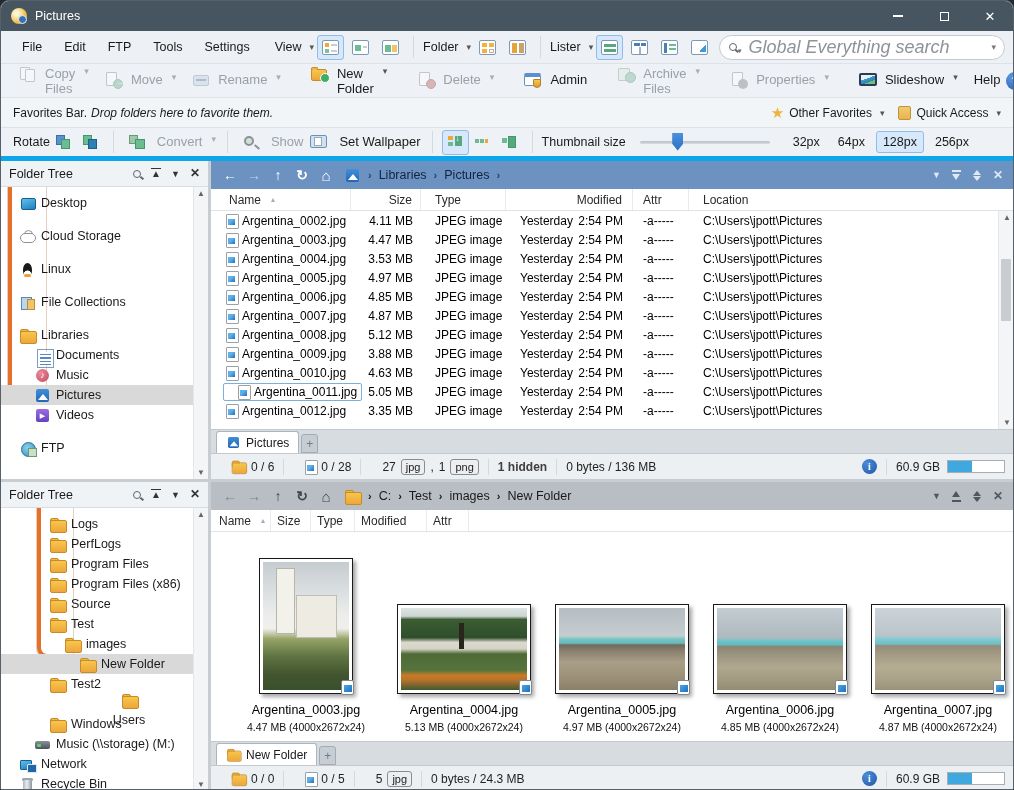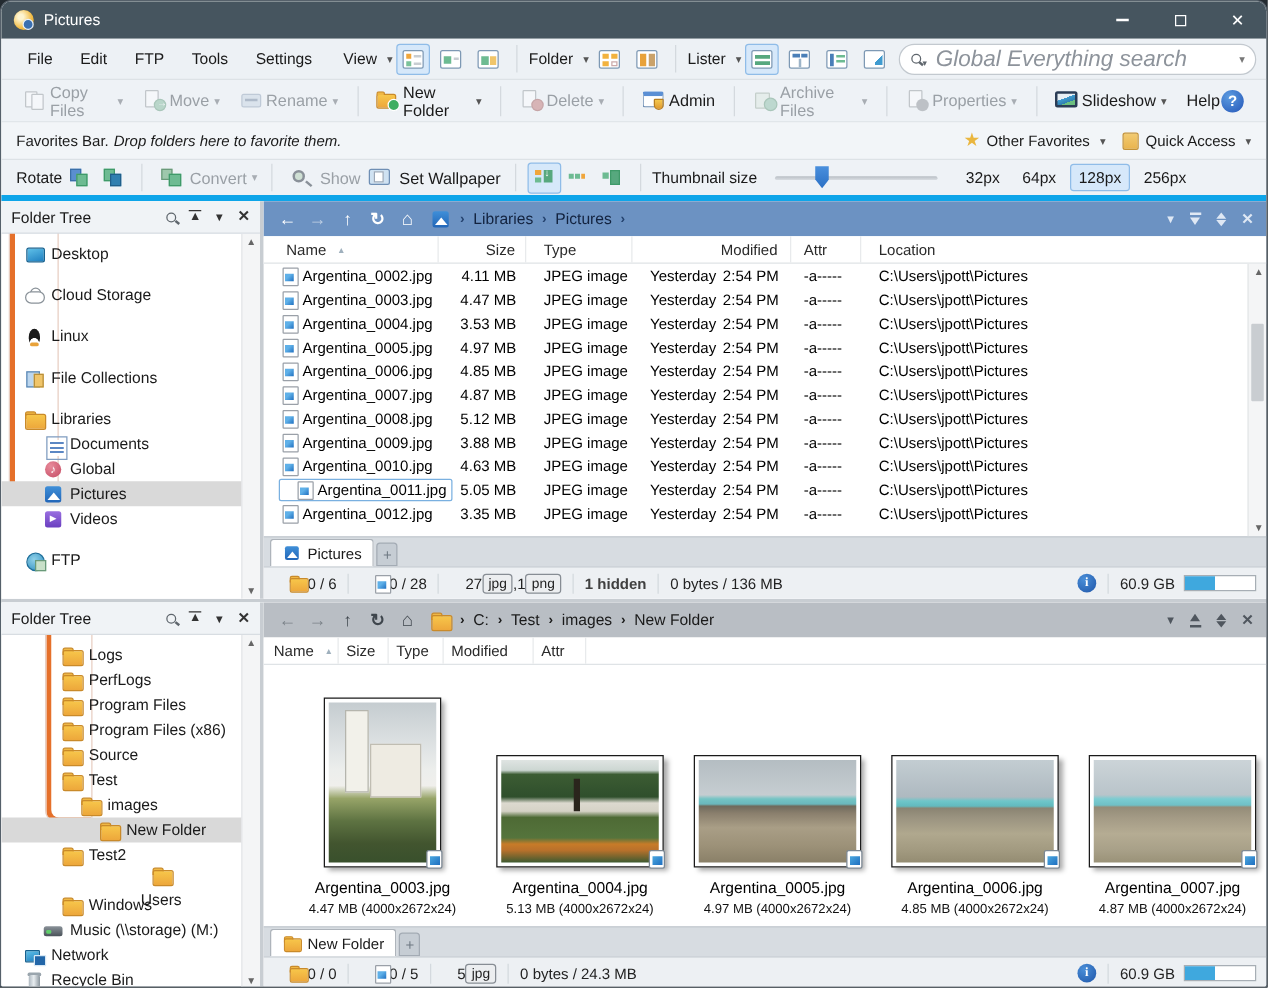--- a/index.html
+++ b/index.html
@@ -64,21 +64,21 @@
   .mag::after { content:""; position:absolute; width:4px; height:1.6px; background:#5f666d;
     right:-3.4px; bottom:-1.6px; transform:rotate(40deg); }
   .search-dd { font-size:7px; color:#5f666d; margin:7px 0 0 1px; }
   .searchbox input { border:none; outline:none; flex:1; margin-left:7px; font-family:"Liberation Sans",sans-serif;
     font-size:18px; color:#333; background:transparent; }
   .searchbox input::placeholder { font-style:italic; color:#8d939b; }
   .search-chev { color:#777; font-size:9px; }
 
   
   .toolbar2 { height:34px; background:#eef2f6; display:flex; align-items:center; padding:0 10px; border-bottom:1px solid #dde2e6; }
-  .tbtn { display:flex; align-items:center; gap:1px; padding:4px 8px; border-radius:3px; font-size:13px; color:#1a1a1a; }
+  .tbtn { display:flex; align-items:flex-start; gap:6px; padding:4px 8px; border-radius:3px; font-size:13px; color:#1a1a1a; }
   .tbtn.disabled { color:#9aa0a6; }
   .tbtn.disabled .ti { opacity:.45; filter:grayscale(35%); }
   .tbtn.push-right { margin-left:auto; }
   .ti { width:20px; height:17px; position:relative; flex:none; }
   .ti i { position:absolute; display:block; }
   .ti-copy-files i.a{left:1px;top:1px;width:10px;height:13px;background:#fff;border:1px solid #8a9199;border-radius:1px}
   .ti-copy-files i.b{left:6px;top:3px;width:10px;height:13px;background:#fff;border:1px solid #8a9199;border-radius:1px}
   .ti-move i.a{left:1px;top:0;width:11px;height:14px;background:#fff;border:1px solid #8a9199;border-radius:1px}
   .ti-move i.b{left:8px;top:7px;width:10px;height:10px;border-radius:50%;background:#62bd8c;border:1px solid #3f9a69}
   .ti-move i.b::after{content:"\2192";position:absolute;left:2px;top:-2px;color:#fff;font-size:8px}
@@ -258,21 +258,21 @@
   .b-attr { width:42px; padding-left:6px; }
 
   
   .tabbar { height:24px; background:#d7dce1; display:flex; align-items:flex-end; padding:2px 0 0 5px; border-top:1px solid #c3c9cf; }
   .tab { height:22px; background:#fff; border:1px solid #aeb4bb; border-bottom:none; border-radius:3px 3px 0 0;
     display:flex; align-items:center; gap:5px; padding:0 9px; font-size:12px; position:relative; z-index:2; }
   .tab-add { height:19px; width:17px; margin:0 0 0 2px; background:#c6cdd4; border:1px solid #a3abb4; border-radius:3px 3px 0 0;
     color:#6f7a84; font-size:12px; display:flex; align-items:center; justify-content:center; }
   .statusbar { height:26px; background:#edf0f3; border-top:1px solid #c3c9cf; display:flex; align-items:center; padding:0 8px; font-size:12px; color:#222; }
   .ssep { width:1px; height:16px; background:#d4d9de; margin:0 9px; }
-  .sgroup { display:flex; align-items:center; gap:0;padding-left:12px; }
+  .sgroup { display:flex; align-items:center; gap:5px;padding-left:12px; }
   .badge { border:1px solid #878d94; background:#eceef0; border-radius:3px; padding:0 4px; font-size:11px; line-height:14px; }
   .hidden-txt { color:#404040; font-weight:bold; }
   .info-ic { width:15px; height:15px; border-radius:50%; background:radial-gradient(circle at 35% 30%,#4a8fd8,#1f55a8);
     color:#fff; font-size:10px; font-weight:bold; font-family:"Liberation Serif",serif; display:flex; align-items:center; justify-content:center; }
   .gauge { width:58px; height:13px; border:1px solid #a7aeb5; background:#fff; margin-left:7px; }
   .gauge i { display:block; height:100%; width:42%; background:#3fa8de; }
   .sright { margin-left:auto; display:flex; align-items:center; }
 
   
   .thumb-area { flex:1; background:#fff; display:flex; align-items:flex-start; padding:6px 0 0 20px; gap:8px; overflow:hidden; }
@@ -618,21 +618,21 @@
             <div class="tree-item group" style="padding-left: 19px;">
               <span class="ic ic-folder"></span>
               <span class="tree-label">Libraries</span>
             </div>
             <div class="tree-item" style="padding-left: 34px;">
               <span class="ic ic-documents"></span>
               <span class="tree-label">Documents</span>
             </div>
             <div class="tree-item" style="padding-left: 34px;">
               <span class="ic ic-music"></span>
-              <span class="tree-label">Global</span>
+              <span class="tree-label">Music</span>
             </div>
             <div class="tree-item selected" style="padding-left: 34px;">
               <span class="ic ic-pictures"></span>
               <span class="tree-label">Pictures</span>
             </div>
             <div class="tree-item" style="padding-left: 34px;">
               <span class="ic ic-videos"></span>
               <span class="tree-label">Videos</span>
             </div>
             <div class="tree-item group" style="padding-left: 19px;">

